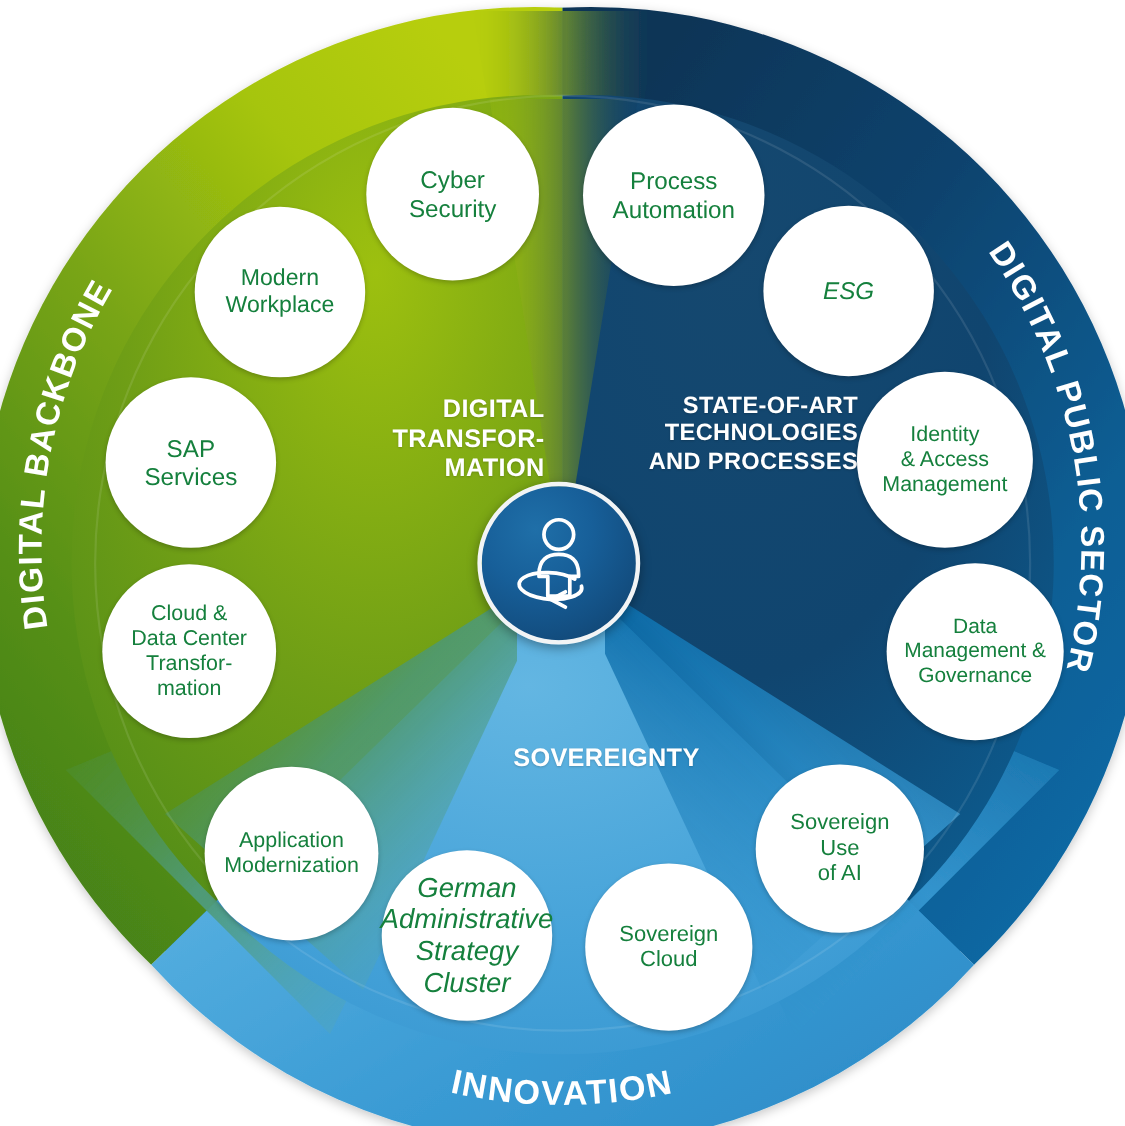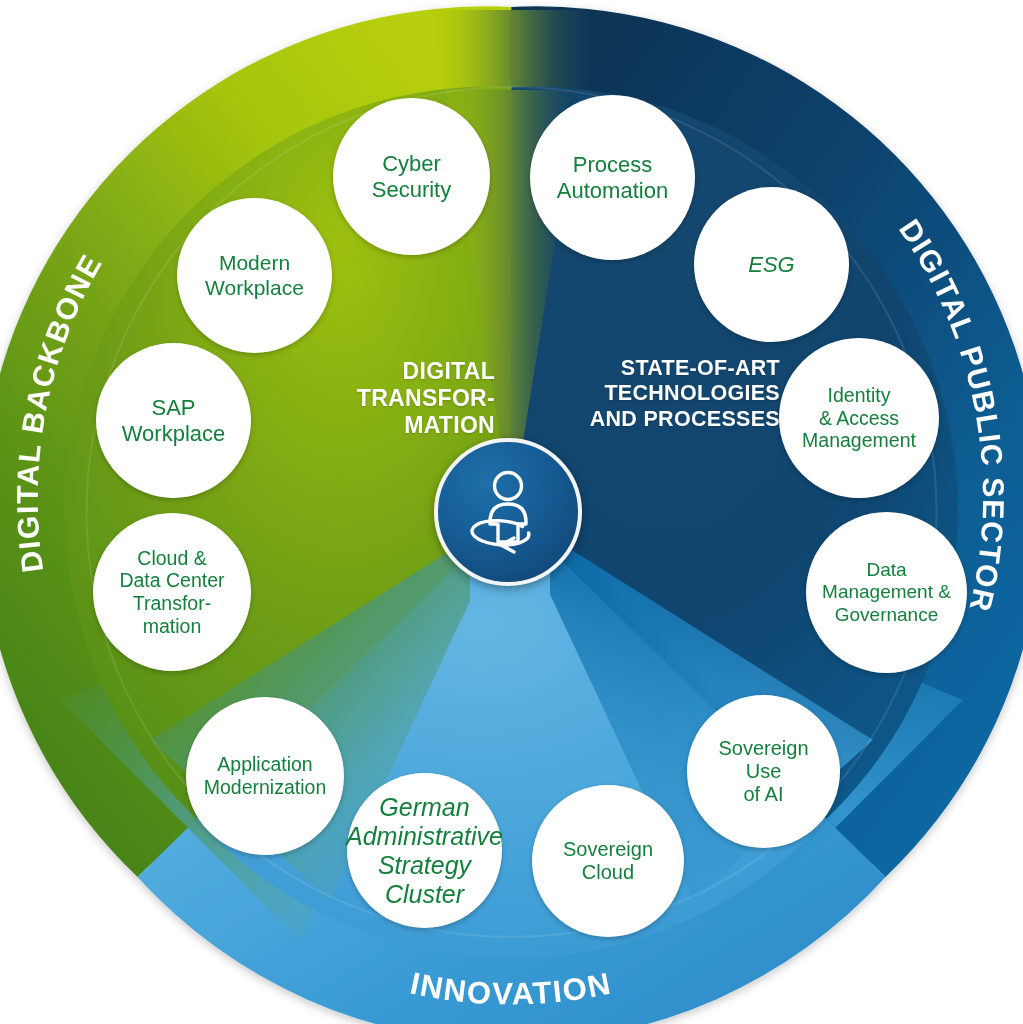--- a/index.html
+++ b/index.html
@@ -203,43 +203,44 @@
   </svg>
 
   <div class="quad-label" style="left:270px;top:358px;width:225px;font-size:23px;">DIGITAL
 TRANSFOR-
 MATION</div>
 
   <div class="quad-label" style="left:545px;top:356px;width:235px;font-size:21.5px;">STATE-OF-ART
 TECHNOLOGIES
 AND PROCESSES</div>
 
+  <div class="quad-label" style="left:396px;top:675px;width:240px;font-size:23px;">SOVEREIGNTY</div>
 
   <div class="bubble" style="left:333px;top:98px;width:157px;height:157px;font-size:22px;">
     <span>Cyber
 Security</span>
   </div>
 
   <div class="bubble" style="left:530px;top:95px;width:165px;height:165px;font-size:22px;">
     <span>Process
 Automation</span>
   </div>
 
-  <div class="bubble" style="left:177px;top:198px;width:155px;height:155px;font-size:21px;">
+  <div class="bubble" style="left:177px;top:188px;width:155px;height:155px;font-size:21px;">
     <span>Modern
 Workplace</span>
   </div>
 
   <div class="bubble" style="left:694px;top:187px;width:155px;height:155px;font-size:22px;font-style:italic;">
     <span>ESG</span>
   </div>
 
   <div class="bubble" style="left:96px;top:343px;width:155px;height:155px;font-size:22px;">
     <span>SAP
-Workplace</span>
+Services</span>
   </div>
 
   <div class="bubble" style="left:779px;top:338px;width:160px;height:160px;font-size:19.5px;align-items:center;">
     <span>Identity
 &amp; Access
 Management</span>
   </div>
 
   <div class="bubble" style="left:93px;top:513px;width:158px;height:158px;font-size:19.5px;">
     <span>Cloud &amp;

